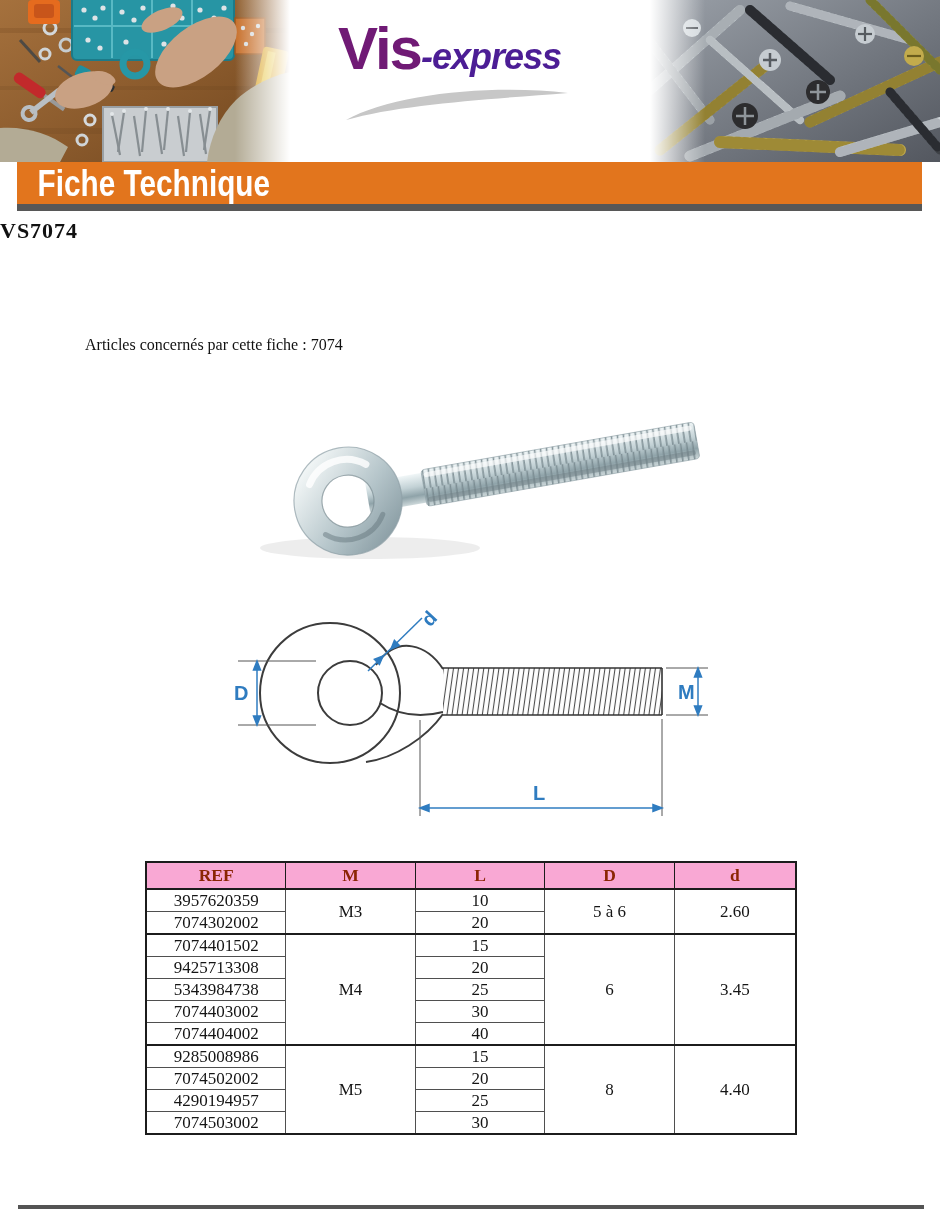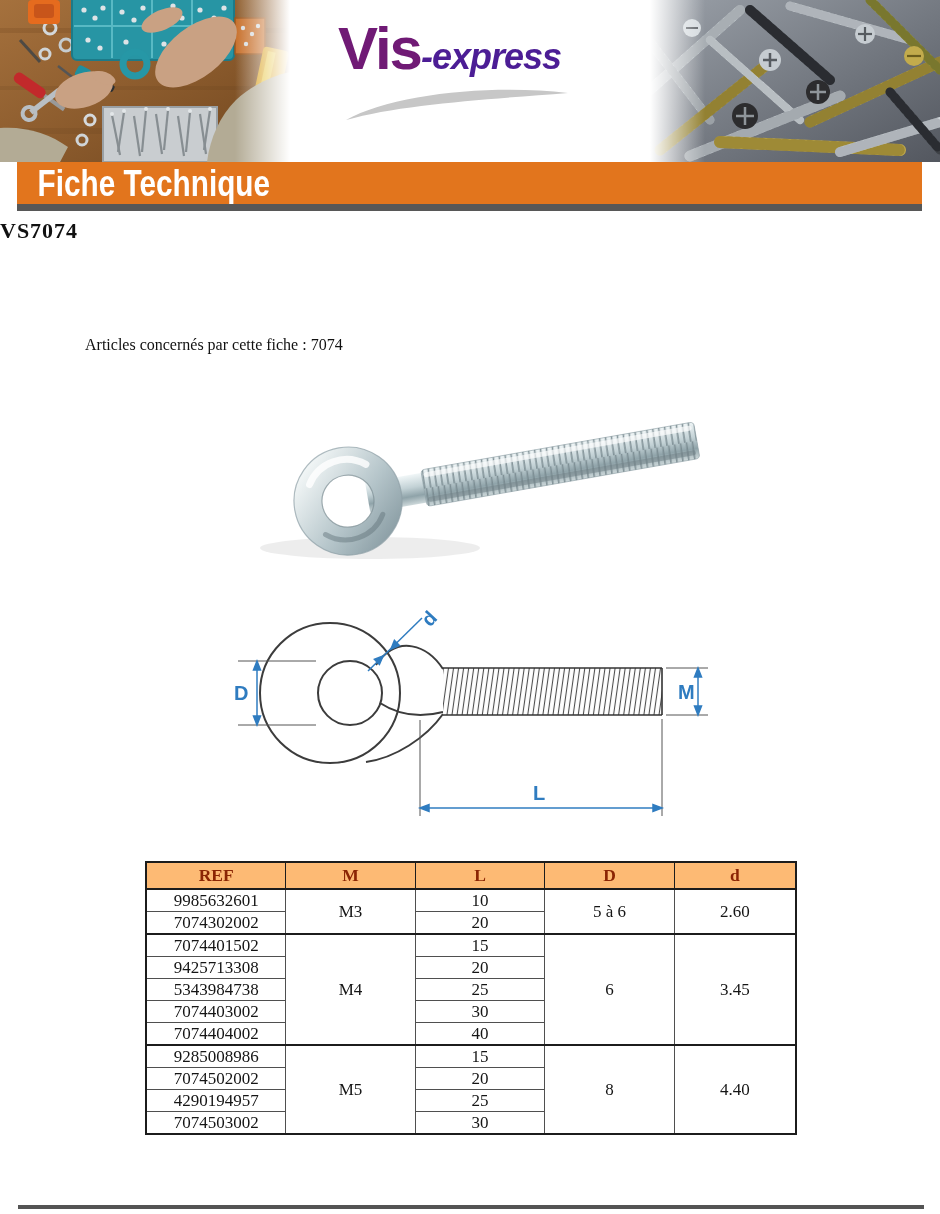--- a/index.html
+++ b/index.html
@@ -38,21 +38,21 @@
   
   .product-photo{left:220px;top:380px;width:500px;height:190px;}
   .tech-diagram{left:230px;top:588px;width:490px;height:248px;}
   .dim-label{font-family:"Liberation Sans",sans-serif;font-weight:bold;font-size:20px;fill:#2f7cc0;}
 
   
   .spec-table-wrap{left:145px;top:861px;}
   table.spec{border-collapse:collapse;width:652px;text-align:center;
              font-family:"Liberation Serif",serif;font-size:17px;color:#151515;
              border:2px solid #1c1c1c;}
-  table.spec th{background:#fdba74;color:#8b2504;font-weight:bold;height:23px;
+  table.spec th{background:#f9a8d4;color:#8b2504;font-weight:bold;height:23px;
                 border:1px solid #1c1c1c;font-size:17.5px;}
   table.spec td{border:1px solid #4f4f4f;height:21px;padding:0 2px;line-height:21px;}
   table.spec tr.g-top td{border-top:2px solid #1c1c1c;}
   table.spec thead th{border-bottom:2px solid #1c1c1c;}
 
   .bottom-rule{left:18px;top:1205px;width:906px;height:4px;background:#545454;}
 </style>
 </head>
 <body>
 
@@ -355,21 +355,21 @@
         <tr>
           <th>REF</th>
           <th>M</th>
           <th>L</th>
           <th>D</th>
           <th>d</th>
         </tr>
       </thead>
       <tbody>
         <tr class="g-top">
-          <td>9985632601</td>
+          <td>3957620359</td>
           <td rowspan="2">M3</td>
           <td>10</td>
           <td rowspan="2">5 à 6</td>
           <td rowspan="2">2.60</td>
         </tr>
         <tr>
           <td>7074302002</td>
           <td>20</td>
         </tr>
         <tr class="g-top">

